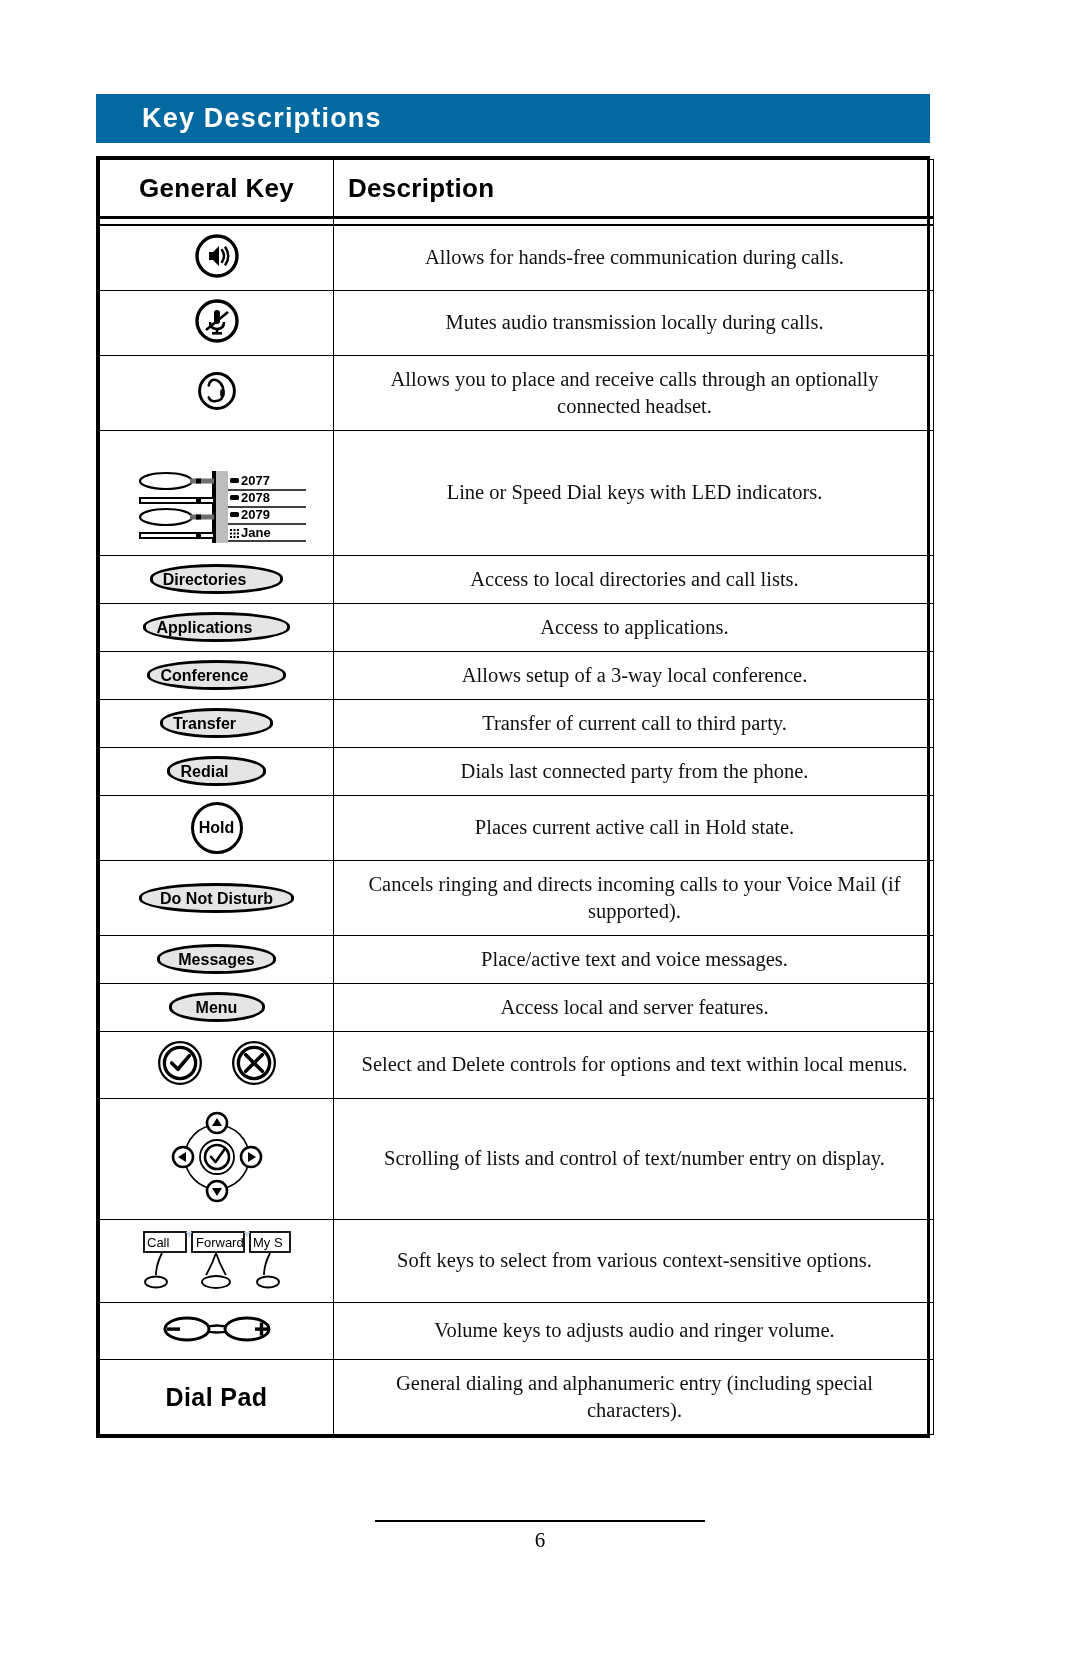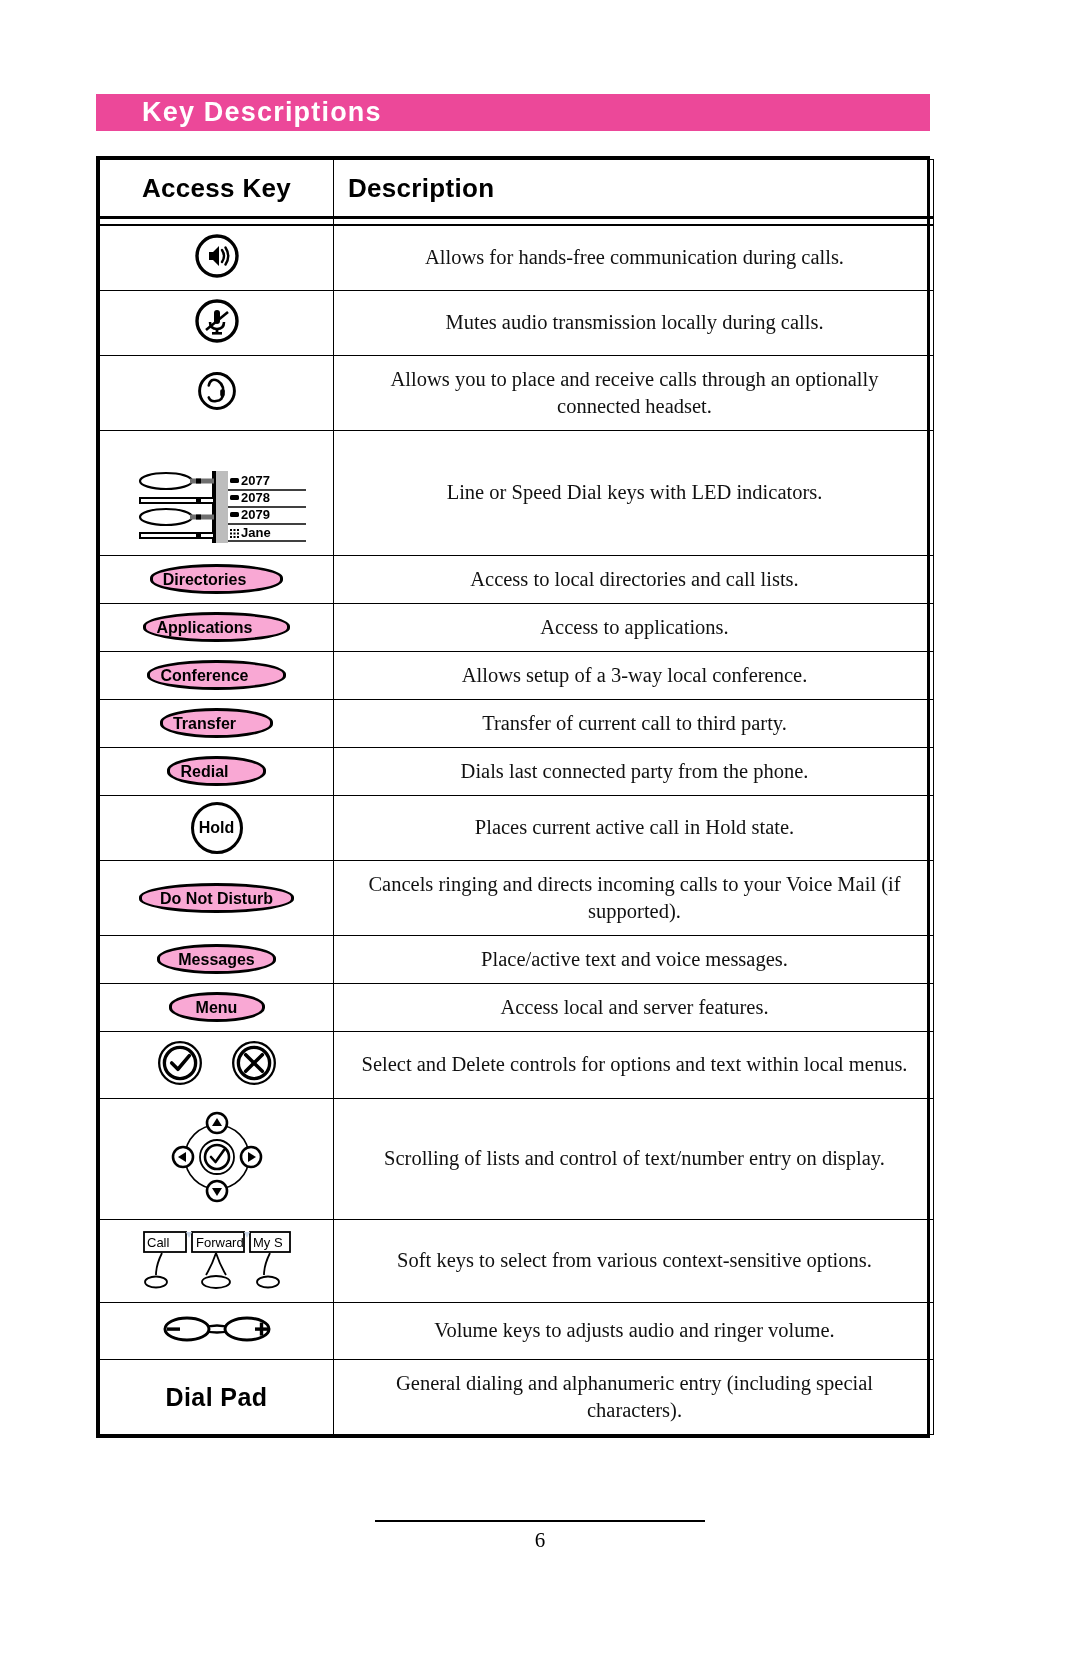--- a/index.html
+++ b/index.html
@@ -7,22 +7,22 @@
     width:1080px;height:1669px;
     background:#ffffff;
     font-family:"Liberation Serif", serif;
     -webkit-font-smoothing:antialiased;
     overflow:hidden;
   }
   .page{position:relative;width:1080px;height:1669px;}
 
   
   .banner{
-    position:absolute;left:96px;top:94px;width:834px;height:37px;
-    background:#ec4899;
+    position:absolute;left:96px;top:94px;width:834px;height:49px;
+    background:#0369a1;
   }
   .banner-title{
     position:absolute;left:46px;top:50%;transform:translateY(-52%);
     color:#ffffff;
     font-family:"Liberation Sans", sans-serif;
     font-weight:bold;
     font-size:27px;
     letter-spacing:1.2px;
     transform-origin:left center;
     white-space:nowrap;
@@ -76,21 +76,21 @@
   
   .ico{display:inline-block;vertical-align:middle;}
 
   
   .barrel{
     position:relative;display:inline-block;
     width:auto;min-width:96px;height:30px;
     padding:0 18px;
     border:3px solid #000;
     border-radius:50% / 14px;
-    background:#f9a8d4;
+    background:#e5e5e5;
     font-family:"Liberation Sans", sans-serif;
     font-weight:bold;font-size:16px;
     line-height:26px;
     color:#000;
     white-space:nowrap;
     box-sizing:border-box;
   }
   .barrel.lft{text-align:left;padding-left:10px;padding-right:34px;}
   .barrel.ctr{text-align:center;}
 
@@ -129,21 +129,21 @@
   </div>
 
   <div class="tbl">
     <table>
       <colgroup>
           <col class="c1">
           <col class="c2">
         </colgroup>
       <thead>
         <tr>
-          <th class="h1">Access Key</th>
+          <th class="h1">General Key</th>
           <th class="h2">Description</th>
         </tr>
       </thead>
       <tbody>
         <tr class="dblrule">
             <td></td>
             <td></td>
           </tr>
 
         <tr>

